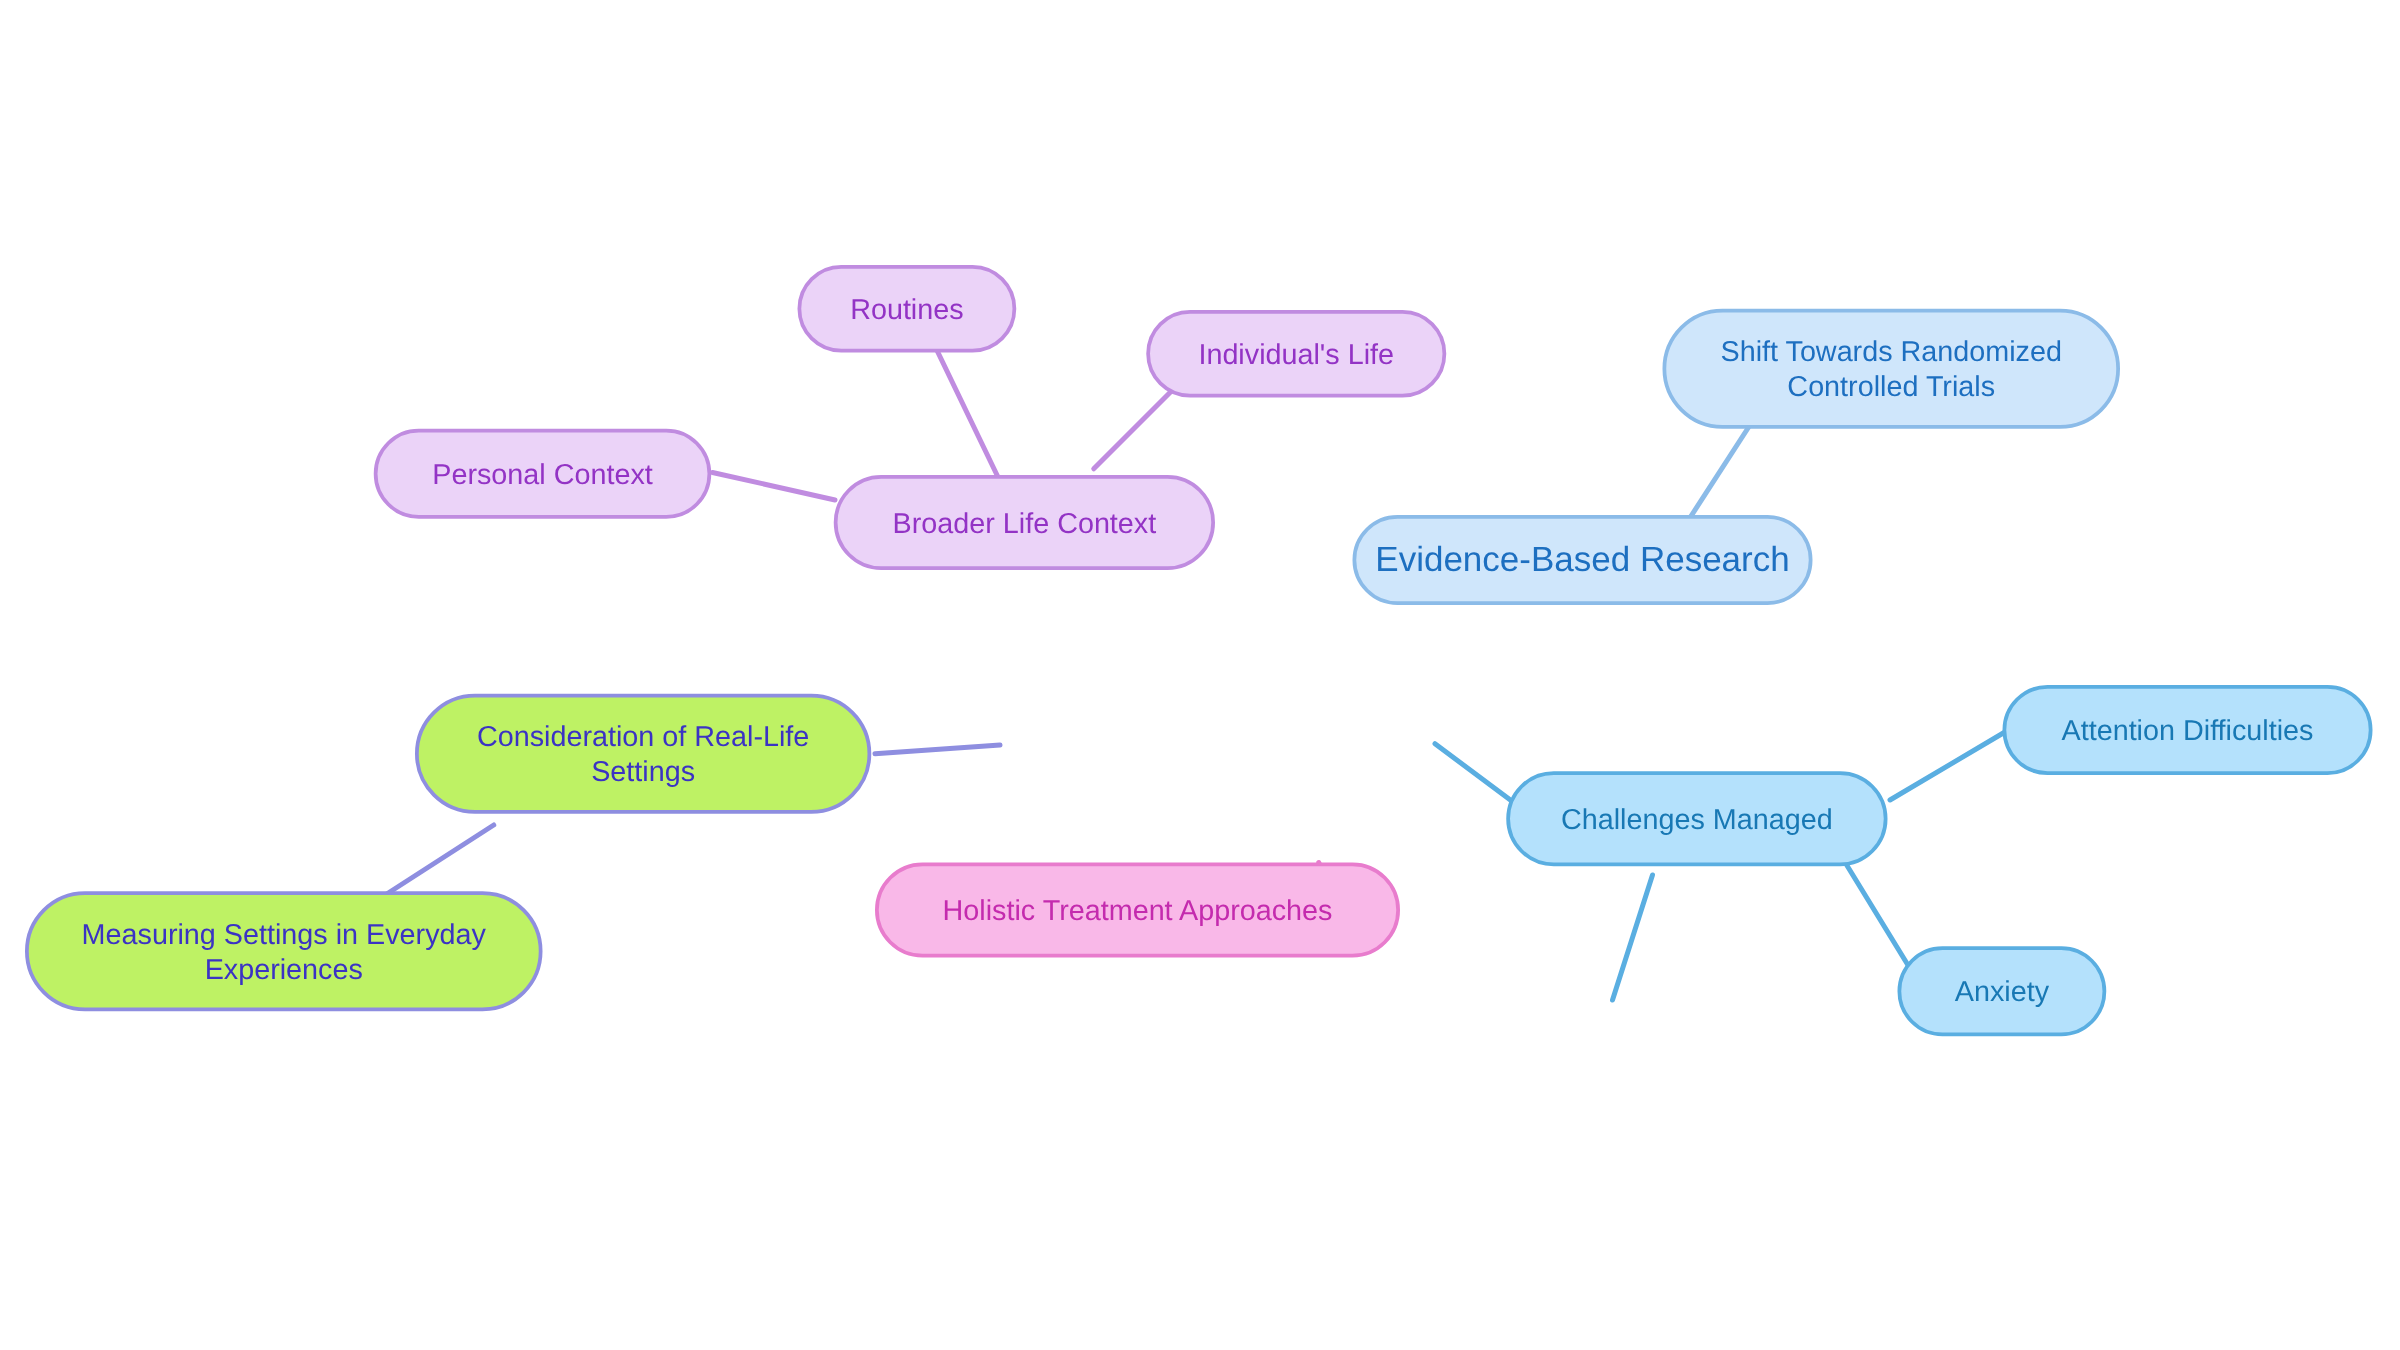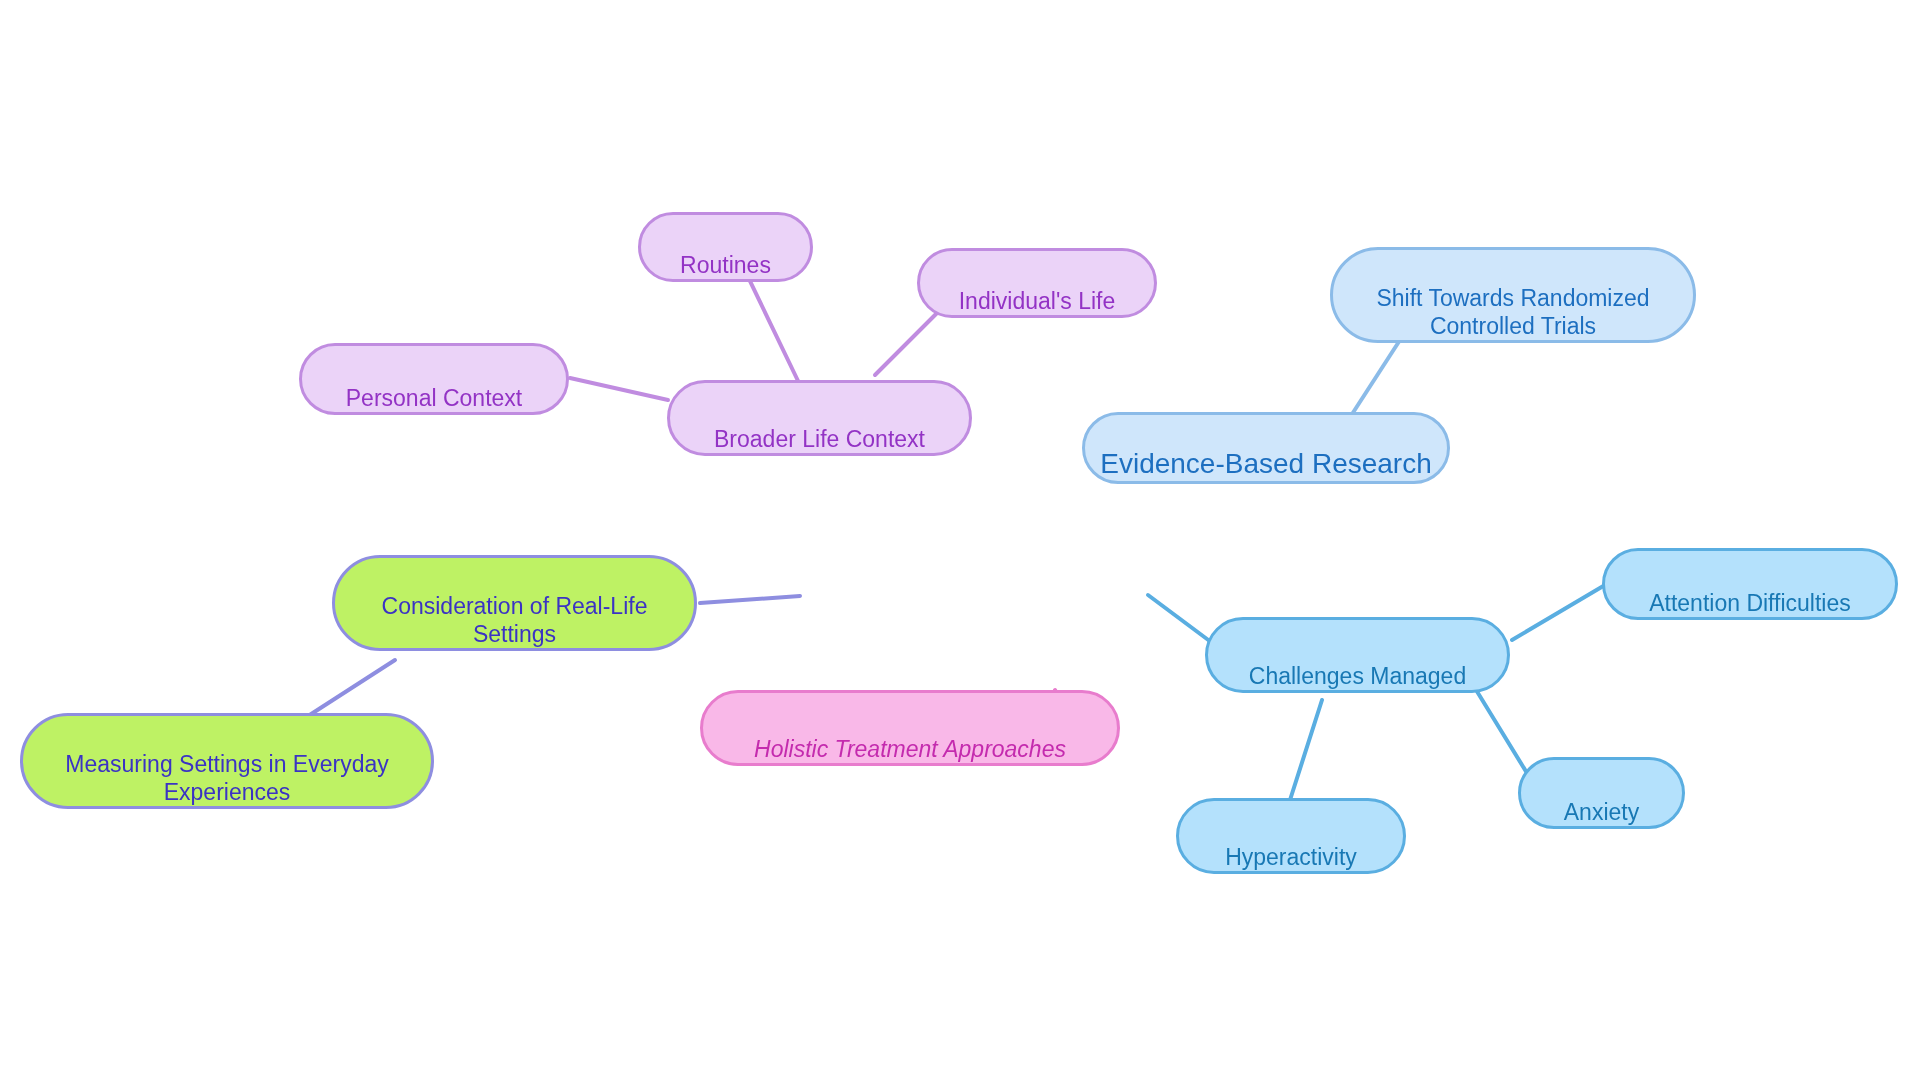--- a/index.html
+++ b/index.html
@@ -23,21 +23,21 @@
     position: absolute;
     left: 0;
     top: 0;
     width: 1920px;
     height: 1080px;
   }
   .node {
     position: absolute;
     box-sizing: border-box;
     display: flex;
-    align-items: flex-end;
+    align-items: center;
     justify-content: center;
     text-align: center;
     line-height: 1.22;
     white-space: pre-line;
     z-index: 3;
   }
   .node-rounded {
     border-radius: 999px;
     border-style: solid;
     border-width: 3px;
@@ -146,31 +146,28 @@
   </div>
 
   <div class="node node-rounded pal-blue-bright" style="left:1518px; top:757px; width:167px; height:72px; font-size:23px;">
     <span>Anxiety</span>
   </div>
 
   <div class="node node-rounded pal-blue-bright" style="left:1602px; top:548px; width:296px; height:72px; font-size:23px;">
     <span>Attention Difficulties</span>
   </div>
 
-  <div class="node node-rounded pal-blue-bright" style="left:1176px; top:798px; width:230px; height:76px; font-size:23px;">
-    <span>Hyperactivity</span>
-  </div>
 
   <div class="node node-rounded pal-lavender" style="left:332px; top:555px; width:365px; height:96px; font-size:23px;">
     <span>Consideration of Real-Life
 Settings</span>
   </div>
 
   <div class="node node-rounded pal-lavender" style="left:20px; top:713px; width:414px; height:96px; font-size:23px;">
     <span>Measuring Settings in Everyday
 Experiences</span>
   </div>
 
-  <div class="node node-rounded pal-pink" style="left:700px; top:690px; width:420px; height:76px; font-size:23px;font-style:italic;">
+  <div class="node node-rounded pal-pink" style="left:700px; top:690px; width:420px; height:76px; font-size:23px;">
     <span>Holistic Treatment Approaches</span>
   </div>
 
 </div>
 
 </body></html>

